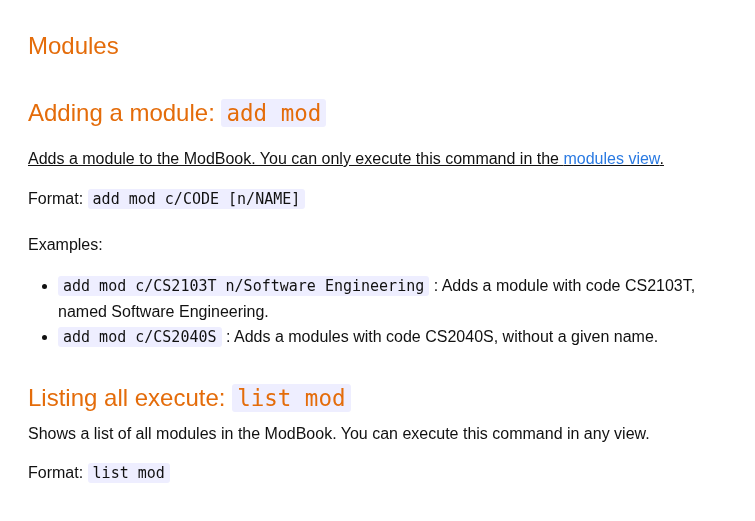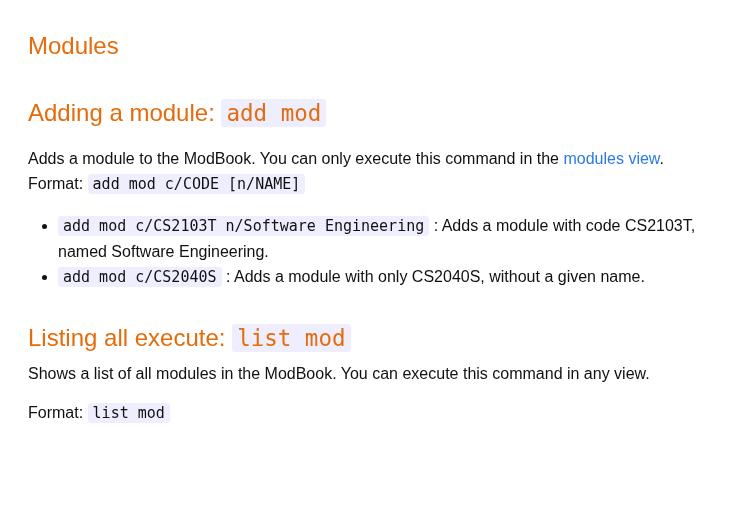--- a/index.html
+++ b/index.html
@@ -24,22 +24,22 @@
   }
   h3.doc-h3 {
     margin: 38px 0 0 0;
     font-size: 24px;
     line-height: 30px;
     font-weight: 400;
     color: #e46c0a;
   }
   h3.doc-h3.second { margin-top: 33px; }
   p { margin: 0; line-height: 25px; }
-  p.desc1 { margin-top: 18px; }
-  p.format1 { }
+  p.desc1 { margin-top: 18px; text-decoration: underline; }
+  p.format1 { margin-top: 15px; }
   p.examples-label { margin-top: 20px; }
   p.desc2 { margin-top: 8px; }
   p.format2 { margin-top: 14px; }
   ul.example-list {
     margin: 16px 0 0 0;
     padding: 0 0 0 30px;
     list-style: disc;
   }
   ul.example-list li {
     line-height: 25px;
@@ -67,24 +67,25 @@
 <div class="page">
 
   <h2 class="doc-h2">Modules</h2>
 
   <h3 class="doc-h3 first"><span>Adding a module:</span> <code class="inline-code">add mod</code></h3>
 
   <p class="desc1"><span>Adds a module to the ModBook. You can only execute this command in the</span> <a class="doc-link">modules view</a><span>.</span></p>
 
   <p class="format1"><span>Format:</span> <code class="inline-code">add mod c/CODE [n/NAME]</code></p>
 
+  <p class="examples-label">Examples:</p>
 
   <ul class="example-list">
     <li><code class="inline-code">add mod c/CS2103T n/Software Engineering</code> <span>: Adds a module with code CS2103T, named Software Engineering.</span></li>
-    <li><code class="inline-code">add mod c/CS2040S</code> <span>: Adds a module with only CS2040S, without a given name.</span></li>
+    <li><code class="inline-code">add mod c/CS2040S</code> <span>: Adds a modules with code CS2040S, without a given name.</span></li>
   </ul>
 
   <h3 class="doc-h3 second"><span>Listing all execute:</span> <code class="inline-code">list mod</code></h3>
 
   <p class="desc2">Shows a list of all modules in the ModBook. You can execute this command in any view.</p>
 
   <p class="format2"><span>Format:</span> <code class="inline-code">list mod</code></p>
 
 </div>
 

